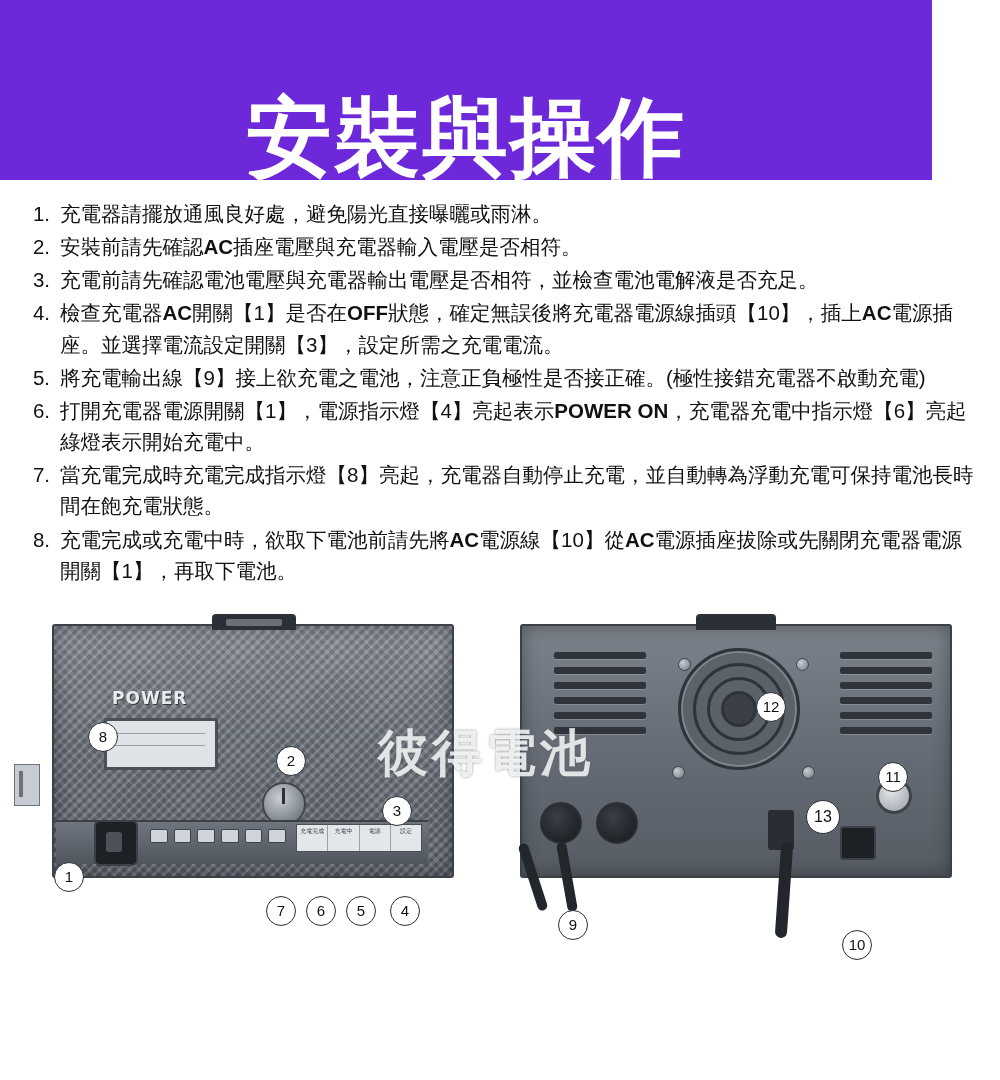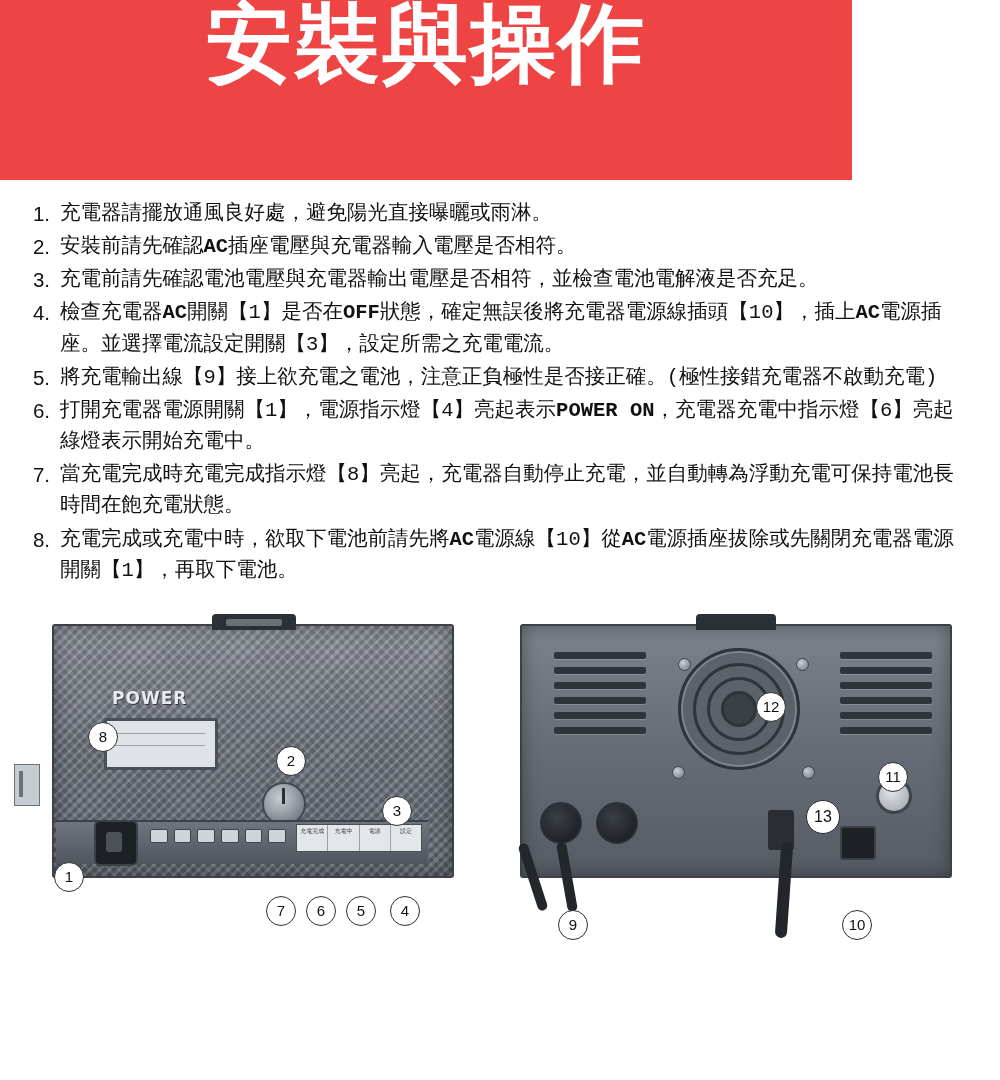--- a/index.html
+++ b/index.html
@@ -8,25 +8,25 @@
   }
   body {
     width: 1000px;
     height: 1080px;
     background: #ffffff;
     font-family: "Liberation Sans", sans-serif;
     overflow: hidden;
     position: relative;
   }
   .header-band {
-    width: 852px;
+    width: 932px;
     height: 180px;
-    background: #ef4444;
+    background: #6d28d9;
     display: flex;
-    align-items: flex-start;
+    align-items: flex-end;
     justify-content: center;
     box-sizing: border-box;
   }
   .header-title {
     color: #ffffff;
     font-size: 86px;
     font-weight: bold;
     letter-spacing: 2px;
     line-height: 1;
     font-family: "DejaVu Sans", sans-serif;
@@ -47,21 +47,20 @@
   .step-num {
     width: 34px;
     flex: 0 0 34px;
     text-align: right;
     padding-right: 10px;
     box-sizing: border-box;
     color: #111111;
   }
   .step-text {
     flex: 1 1 auto;
-    font-family: Liberation Mono, monospace;
   }
   .step-text b {
     font-weight: bold;
   }
   .figure-area {
     position: relative;
     width: 1000px;
     height: 380px;
     margin-top: 6px;
   }
@@ -558,16 +557,17 @@
     <div class="cord-plate"></div>
 
     <div class="dc-cord-a"></div>
     <div class="dc-cord-b"></div>
     <div class="ac-cord"></div>
 
     <div class="callout" style="left:238px; top:78px;margin-left:8px;">12</div>
     <div class="callout" style="left:368px; top:148px;">11</div>
     <div class="callout big" style="left:296px; top:186px;">13</div>
     <div class="callout" style="left:48px; top:296px;">9</div>
-    <div class="callout" style="left:332px; top:296px;">10</div>
-  </div>
-
+    <div class="callout" style="left:332px; top:316px;">10</div>
+  </div>
+
+  <div class="watermark">彼得電池</div>
 </div>
 
 </body></html>

